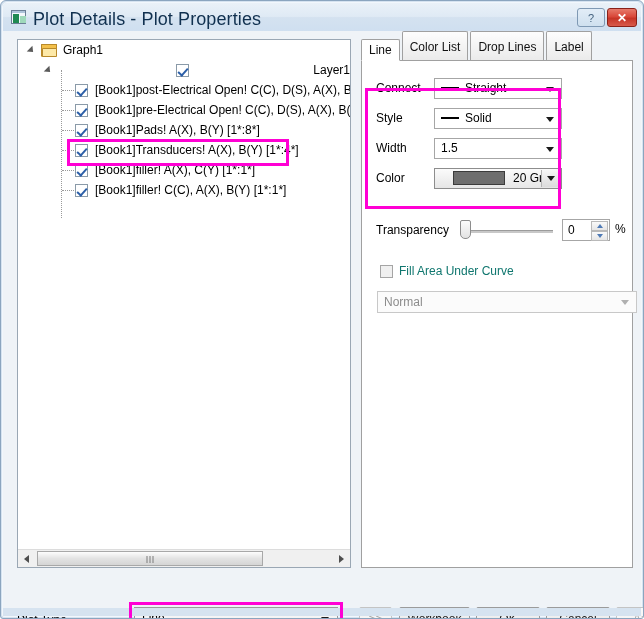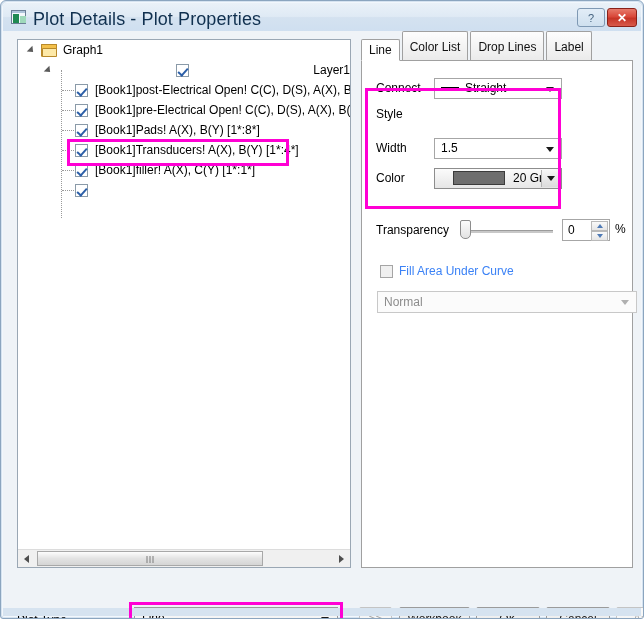--- a/index.html
+++ b/index.html
@@ -362,21 +362,21 @@
     width: 0; height: 0;
     border-left: 3px solid transparent;
     border-right: 3px solid transparent;
   }
   .spin .btns .up span { border-bottom: 4px solid #4f7ab5; }
   .spin .btns .dn span { border-top: 4px solid #4f7ab5; }
 
   .chk-row {
     position: absolute;
     display: flex; align-items: center;
-    font-size: 12px; color: #3b82f6;
+    font-size: 12px; color: #0f766e;
   }
   .chk {
     width: 13px; height: 13px;
     background: #f0f0f0;
     border: 1px solid #a5a5a5;
     margin-right: 6px;
   }
   .combo.disabled {
     background: #fbfbfb;
     border: 1px solid #c8c8c8;
@@ -490,20 +490,21 @@
 
           <div class="tree-row indent3">
             <span class="dash"></span>
             <span class="cbox checked"></span>
             <span class="lbl">[Book1]filler! A(X), C(Y) [1*:1*]</span>
           </div>
 
           <div class="tree-row indent3">
             <span class="dash"></span>
             <span class="cbox checked"></span>
+            <span class="lbl">[Book1]filler! C(C), A(X), B(Y) [1*:1*]</span>
           </div>
 
         </div>
         <div class="dotline" style="left:43px; top:30px; height:148px;"></div>
       </div>
 
       <div class="tree-hscroll">
         <div class="hs-arrow l">
             <span></span>
           </div>
@@ -533,22 +534,27 @@
 
         <div class="field-row" style="top:16px;">
           <span class="field-label">Connect</span>
           <span class="combo">
             <span class="line-sample"></span>
             <span>Straight</span>
             <span class="arrow"></span>
           </span>
         </div>
 
-        <div class="field-row" style="top:46px;flex-direction:column;">
+        <div class="field-row" style="top:46px;">
           <span class="field-label">Style</span>
+          <span class="combo">
+            <span class="line-sample"></span>
+            <span>Solid</span>
+            <span class="arrow"></span>
+          </span>
         </div>
 
         <div class="field-row" style="top:76px;">
           <span class="field-label">Width</span>
           <span class="combo">
             <span>1.5</span>
             <span class="arrow"></span>
           </span>
         </div>
 

